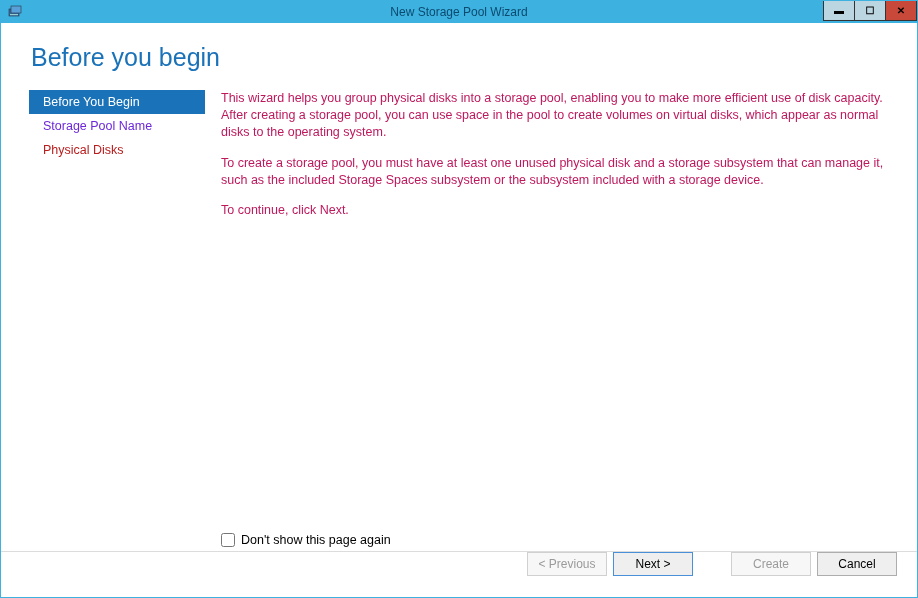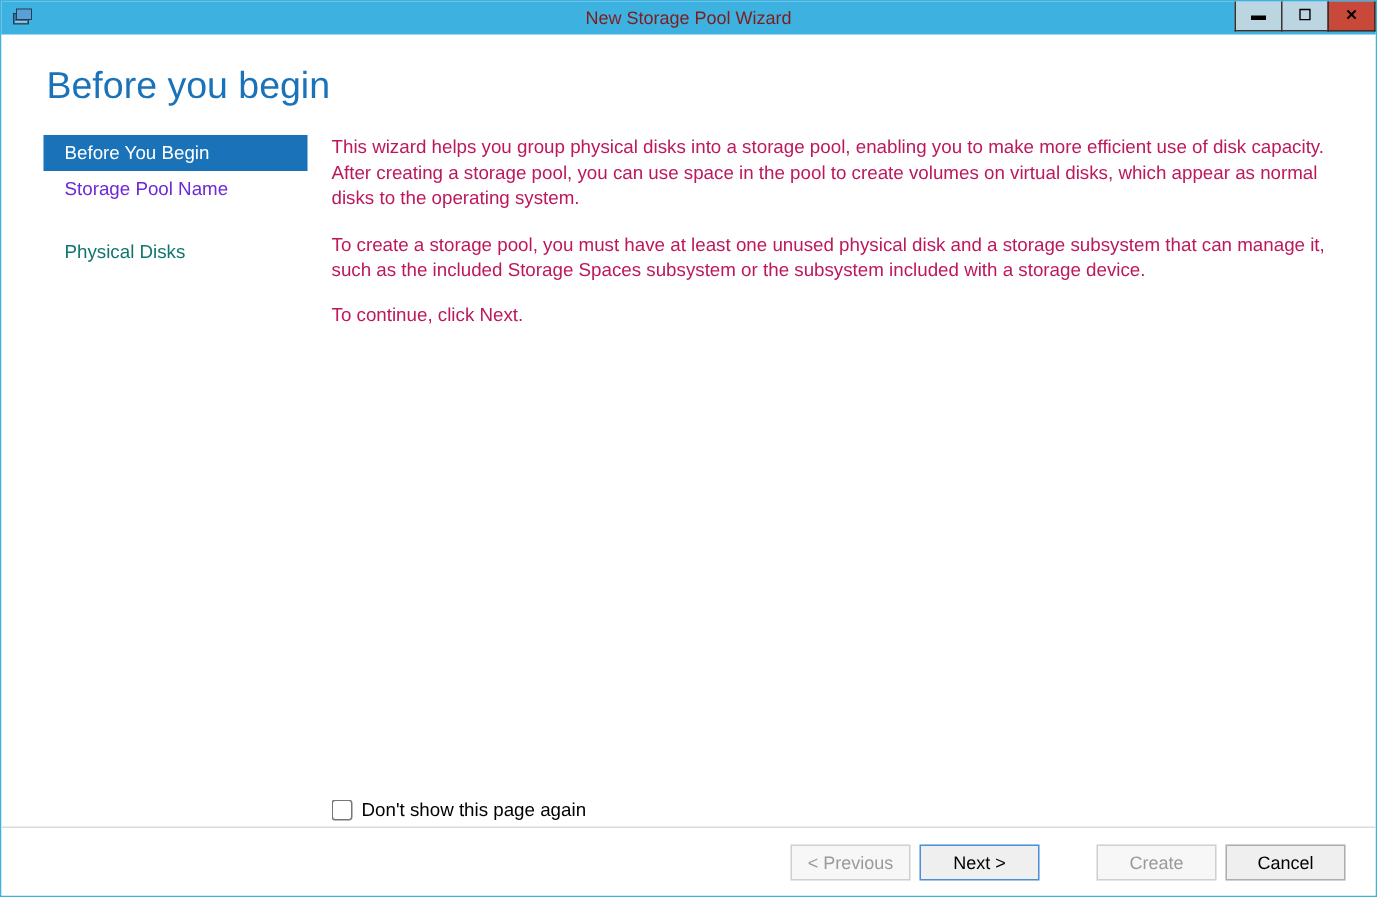--- a/index.html
+++ b/index.html
@@ -29,21 +29,21 @@
   .titlebar-icon {
     width: 16px; height: 16px;
     margin-left: 6px;
     display: inline-flex; align-items: center; justify-content: center;
   }
   .titlebar-title {
     position: absolute;
     left: 0; right: 0;
     text-align: center;
     font-size: 12px;
-    color: #7f1d1d;
+    color: #0c4a6e;
     pointer-events: none;
   }
   .window-controls {
     position: absolute;
     right: 0; top: 0;
     display: flex;
     height: 20px;
   }
   .wc-btn {
     width: 32px; height: 20px;
@@ -82,21 +82,21 @@
     font-size: 12.5px;
     padding: 5px 14px;
     color: #5c5c5c;
     cursor: pointer;
   }
   .sidebar-item.active {
     background: #1a72b8;
     color: #fff;
   }
   .sidebar-item.enabled { color: #6d28d9; }
-  .sidebar-item.disabled { color: #0f766e; cursor: default; margin-top: 18px; }
+  .sidebar-item.disabled { color: #b91c1c; cursor: default; }
   .main-pane {
     flex: 1;
     padding: 0 0 0 16px;
     display: flex;
     flex-direction: column;
   }
   .para {
     font-size: 12.5px;
     line-height: 1.35;
     color: #be185d;
@@ -107,21 +107,21 @@
     display: flex;
     align-items: center;
     font-size: 12.5px;
     margin: 6px 0 4px 0;
   }
   .checkbox-row input { width: 14px; height: 14px; margin: 0 6px 0 0; }
   .footer {
     height: 46px;
     border-top: 1px solid #dcdcdc;
     display: flex;
-    align-items: center;
+    align-items: flex-start;
     justify-content: flex-end;
     padding: 0 20px;
     gap: 6px;
   }
   .btn {
     min-width: 80px;
     height: 24px;
     font-size: 12px;
     background: #efefef;
     border: 1px solid #adadad;

